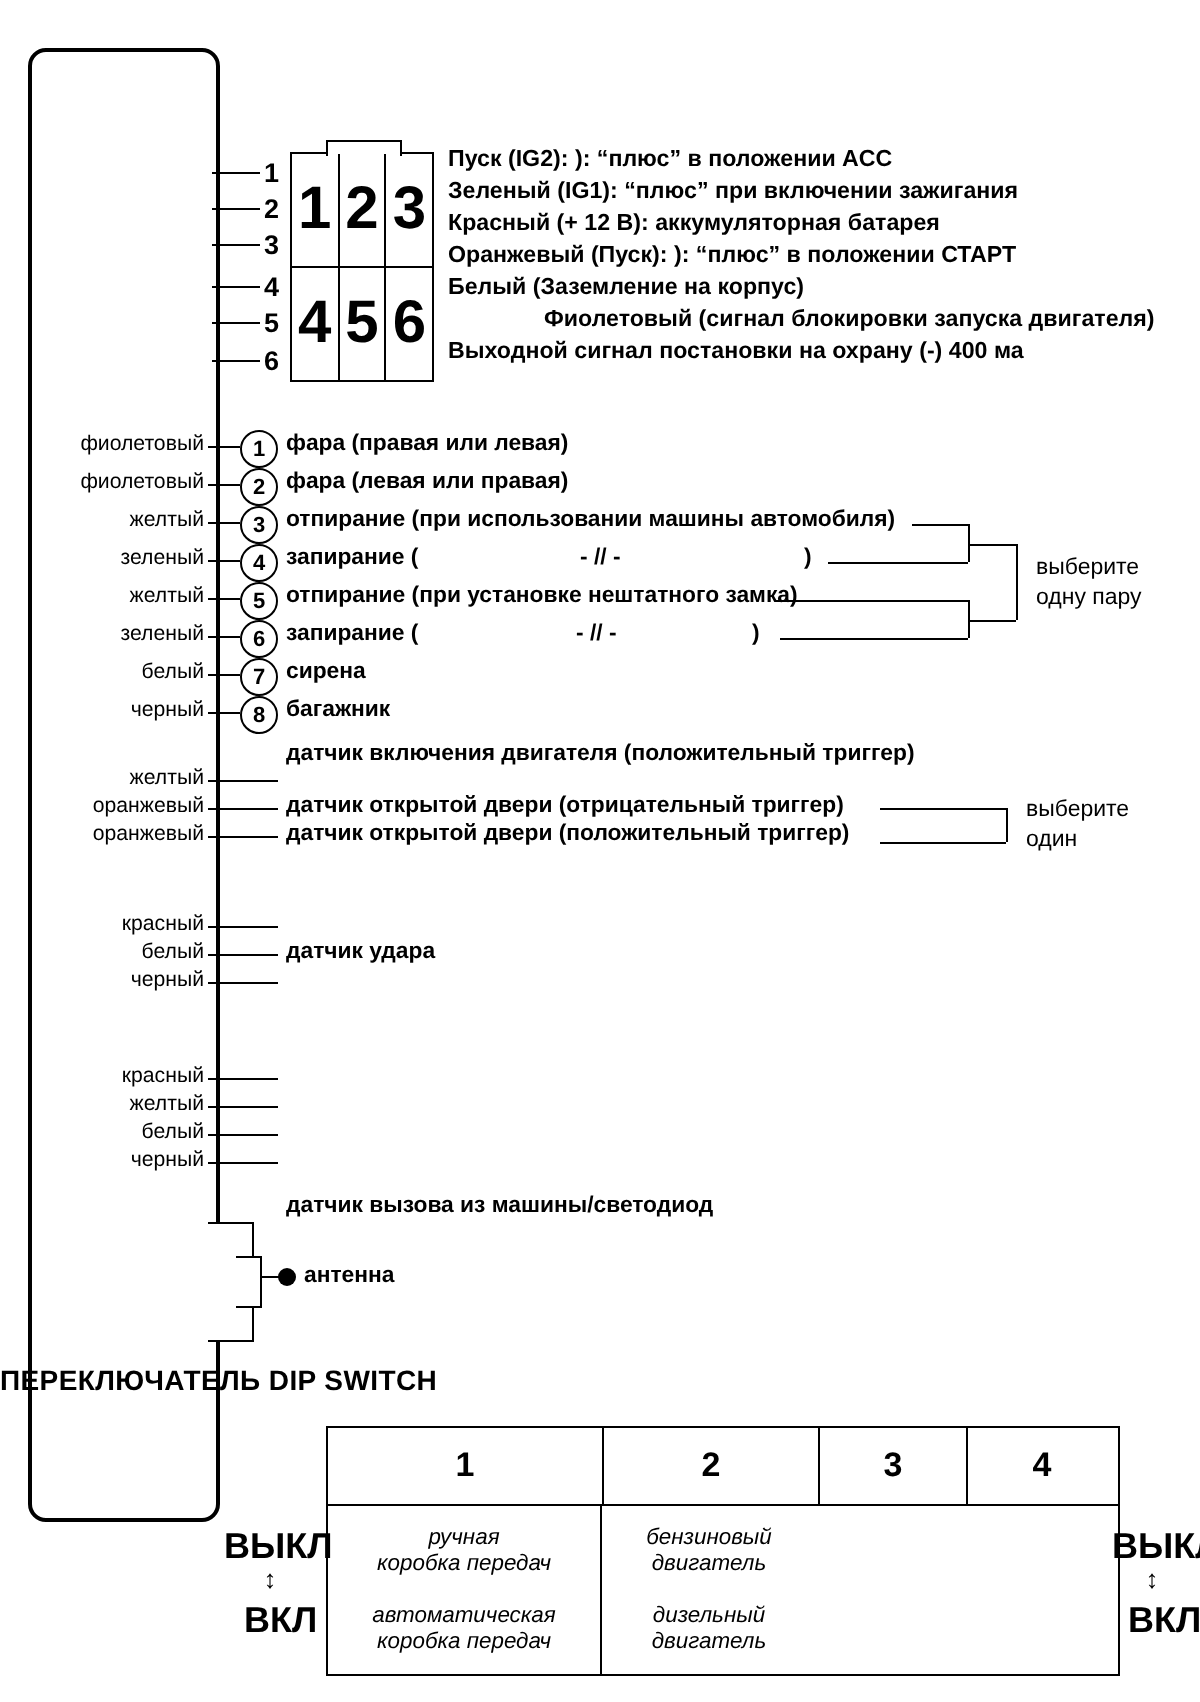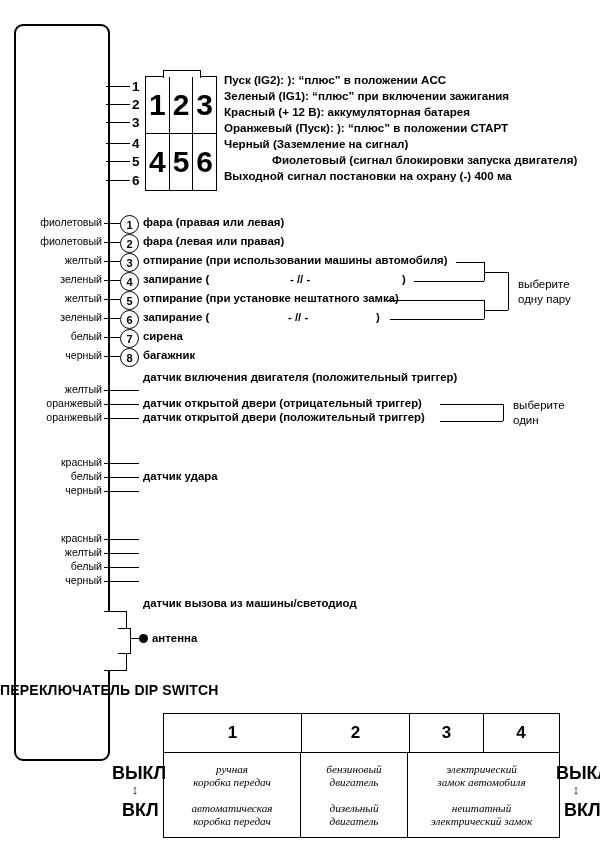--- a/index.html
+++ b/index.html
@@ -54,21 +54,21 @@
   #ant-dot{position:absolute;left:139px;top:634px;width:9px;height:9px;border-radius:50%;background:#000;}
   #ant-stub{position:absolute;left:130px;top:638px;width:10px;height:0;border-top:1.6px solid #000;}
   #ant-label{position:absolute;left:152px;top:632px;font-weight:bold;font-size:11.4px;}
 
   
   #dip-title{position:absolute;left:0;top:682px;width:600px;text-align:left;font-weight:bold;font-size:14px;letter-spacing:.2px;}
   #dip-table{position:absolute;left:163px;top:713px;width:395px;border:1.8px solid #000;background:#fff;}
   #dip-head{display:flex;height:38px;border-bottom:1.8px solid #000;}
   #dip-head .hc{border-right:1.8px solid #000;display:flex;align-items:center;justify-content:center;font-weight:bold;font-size:17px;}
   #dip-head .hc:last-child{border-right:none;}
-  #dip-body{display:flex;height:84px;font-family:Liberation Serif, serif;}
+  #dip-body{display:flex;height:84px;}
   #dip-body .bc{border-right:1.8px solid #000;display:flex;flex-direction:column;justify-content:space-around;
      align-items:center;font-style:italic;font-size:11.2px;line-height:13px;text-align:center;padding:3px 2px;box-sizing:border-box;}
   #dip-body .bc:last-child{border-right:none;}
   .dipstate{position:absolute;font-weight:bold;font-size:18px;}
   .diparrow{position:absolute;font-size:13px;line-height:10px;text-align:center;}
 </style>
 </head>
 <body>
 
 <div class="abs" id="module"></div>
@@ -98,21 +98,21 @@
     <div class="ccell">4</div>
     <div class="ccell">5</div>
     <div class="ccell">6</div>
   </div>
 </div>
 
 <div class="conn-desc" style="top:72px;">Пуск (IG2): ): “плюс” в положении ACC</div>
 <div class="conn-desc" style="top:88px;">Зеленый (IG1): “плюс” при включении зажигания</div>
 <div class="conn-desc" style="top:104px;">Красный (+ 12 В): аккумуляторная батарея</div>
 <div class="conn-desc" style="top:120px;">Оранжевый (Пуск): ): “плюс” в положении СТАРТ</div>
-<div class="conn-desc" style="top:136px;">Черный (Заземление на сигнал)</div>
+<div class="conn-desc" style="top:136px;">Белый (Заземление на корпус)</div>
 <div class="conn-desc" style="top:152px;margin-left:48px;">Фиолетовый (сигнал блокировки запуска двигателя)</div>
 <div class="conn-desc" style="top:168px;">Выходной сигнал постановки на охрану (-) 400 ма</div>
 
 <div class="wirecolor" style="left:10px;top:217px;width:92px;">фиолетовый</div>
 <div class="abs lead-thin" style="left:104px;top:223px;width:16px;"></div>
 <div class="circnum" style="left:120px;top:215px;">1</div>
 <div class="fn" style="left:143px;top:216px;">фара (правая или левая)</div>
 
 <div class="wirecolor" style="left:10px;top:236px;width:92px;">фиолетовый</div>
 <div class="abs lead-thin" style="left:104px;top:242px;width:16px;"></div>
@@ -233,30 +233,20 @@
     <div class="bc" style="width:107px;">
       <div>
         <div>бензиновый</div>
         <div>двигатель</div>
       </div>
       <div>
         <div>дизельный</div>
         <div>двигатель</div>
       </div>
     </div>
-    <div class="bc" style="width:147px;">
-      <div>
-        <div>электрический</div>
-        <div>замок автомобиля</div>
-      </div>
-      <div>
-        <div>нештатный</div>
-        <div>электрический замок</div>
-      </div>
-    </div>
   </div>
 </div>
 
 <div class="dipstate" style="left:112px;top:763px;">ВЫКЛ</div>
 <div class="diparrow" style="left:112px;top:785px;width:46px;">↕</div>
 <div class="dipstate" style="left:122px;top:800px;">ВКЛ</div>
 
 <div class="dipstate" style="left:556px;top:763px;">ВЫКЛ</div>
 <div class="diparrow" style="left:556px;top:785px;width:40px;">↕</div>
 <div class="dipstate" style="left:564px;top:800px;">ВКЛ</div>

